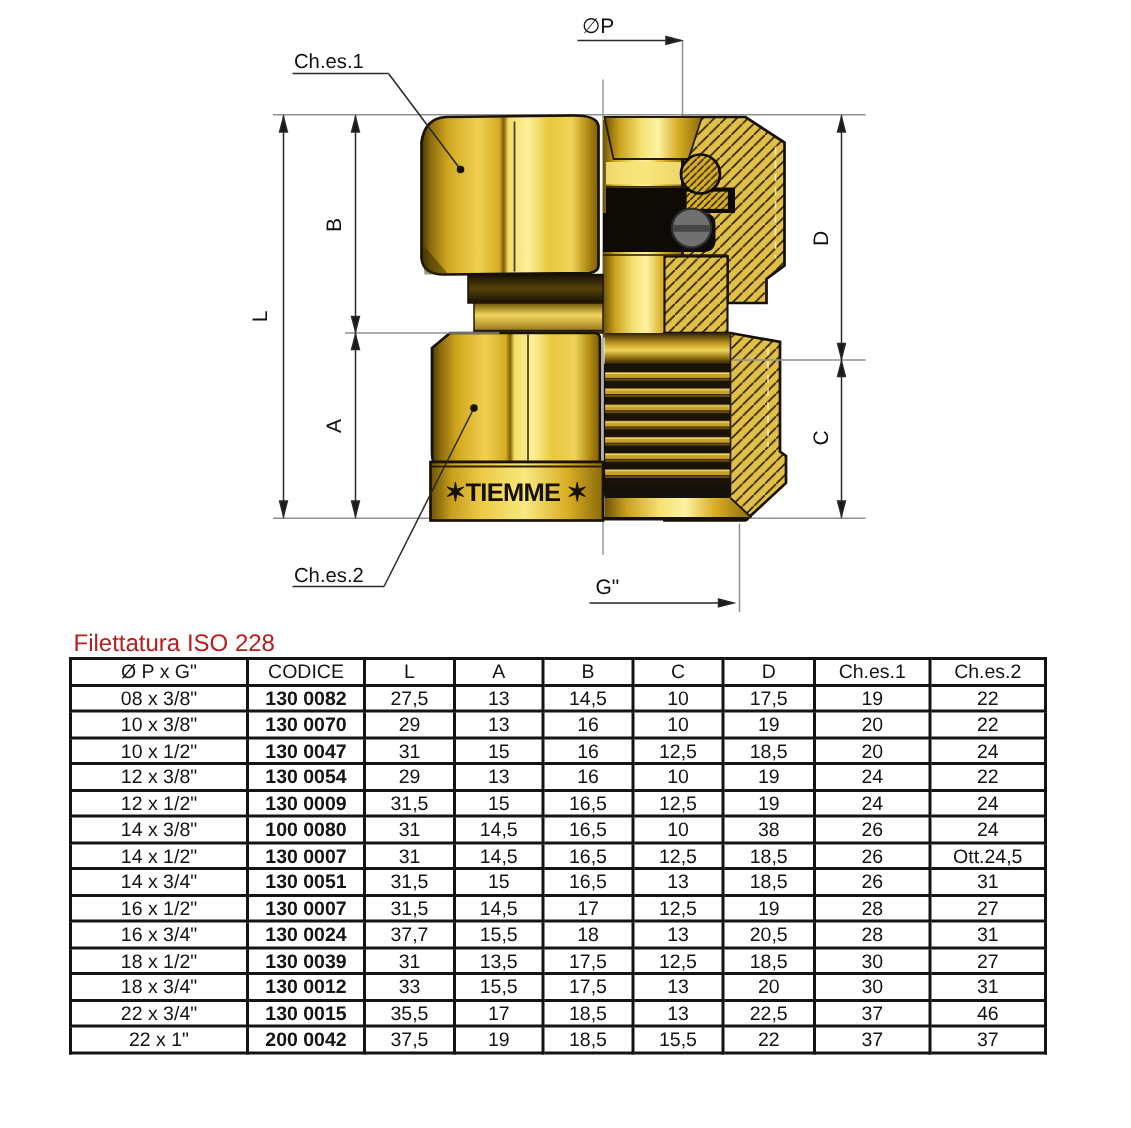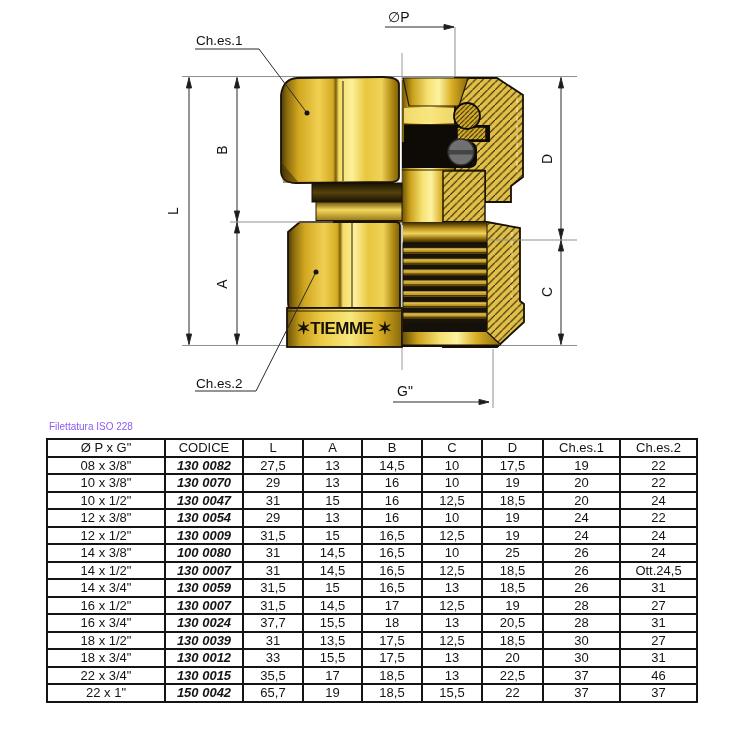--- a/index.html
+++ b/index.html
@@ -1,25 +1,25 @@
 <!DOCTYPE html>
 <html><head>
 <meta charset="utf-8">
 <style>
   html,body{margin:0;padding:0;background:#fff;}
   .stage{position:relative;width:754px;height:752px;background:#ffffff;overflow:hidden;
          font-family:"Liberation Sans", sans-serif;color:#111;}
   .drawing-wrap{position:absolute;left:0;top:0;width:754px;height:420px;}
-  .caption{position:absolute;left:49px;top:421px;font-size:10px;color:#8b5cf6;}
+  .caption{position:absolute;left:49px;top:421px;font-size:16px;color:#b91c1c;}
   table.spec{position:absolute;left:46px;top:438px;border-collapse:collapse;table-layout:fixed;
              width:652px;font-size:13px;color:#141414;}
   table.spec th, table.spec td{border:2px solid #141414;height:15.5px;padding:0 1px;
              text-align:center;vertical-align:middle;font-weight:normal;line-height:15px;
              white-space:nowrap;overflow:hidden;}
-  table.spec td.code{font-weight:bold;font-style:italic;}
+  table.spec td.code{font-weight:bold;}
   svg text{font-family:"Liberation Sans", sans-serif;}
 </style>
 </head>
 <body>
 
 <div class="stage">
 
   <div class="drawing-wrap">
   <svg width="754" height="420" viewBox="0 0 754 420">
     <defs>
@@ -280,38 +280,38 @@
           <td>24</td>
           <td>24</td>
         </tr>
         <tr>
           <td>14 x 3/8"</td>
           <td class="code">100 0080</td>
           <td>31</td>
           <td>14,5</td>
           <td>16,5</td>
           <td>10</td>
-          <td>25</td>
+          <td>38</td>
           <td>26</td>
           <td>24</td>
         </tr>
         <tr>
           <td>14 x 1/2"</td>
           <td class="code">130 0007</td>
           <td>31</td>
           <td>14,5</td>
           <td>16,5</td>
           <td>12,5</td>
           <td>18,5</td>
           <td>26</td>
           <td>Ott.24,5</td>
         </tr>
         <tr>
           <td>14 x 3/4"</td>
-          <td class="code">130 0059</td>
+          <td class="code">130 0051</td>
           <td>31,5</td>
           <td>15</td>
           <td>16,5</td>
           <td>13</td>
           <td>18,5</td>
           <td>26</td>
           <td>31</td>
         </tr>
         <tr>
           <td>16 x 1/2"</td>
@@ -363,22 +363,22 @@
           <td>35,5</td>
           <td>17</td>
           <td>18,5</td>
           <td>13</td>
           <td>22,5</td>
           <td>37</td>
           <td>46</td>
         </tr>
         <tr>
           <td>22 x 1"</td>
-          <td class="code">150 0042</td>
-          <td>65,7</td>
+          <td class="code">200 0042</td>
+          <td>37,5</td>
           <td>19</td>
           <td>18,5</td>
           <td>15,5</td>
           <td>22</td>
           <td>37</td>
           <td>37</td>
         </tr>
       </tbody>
   </table>
 

